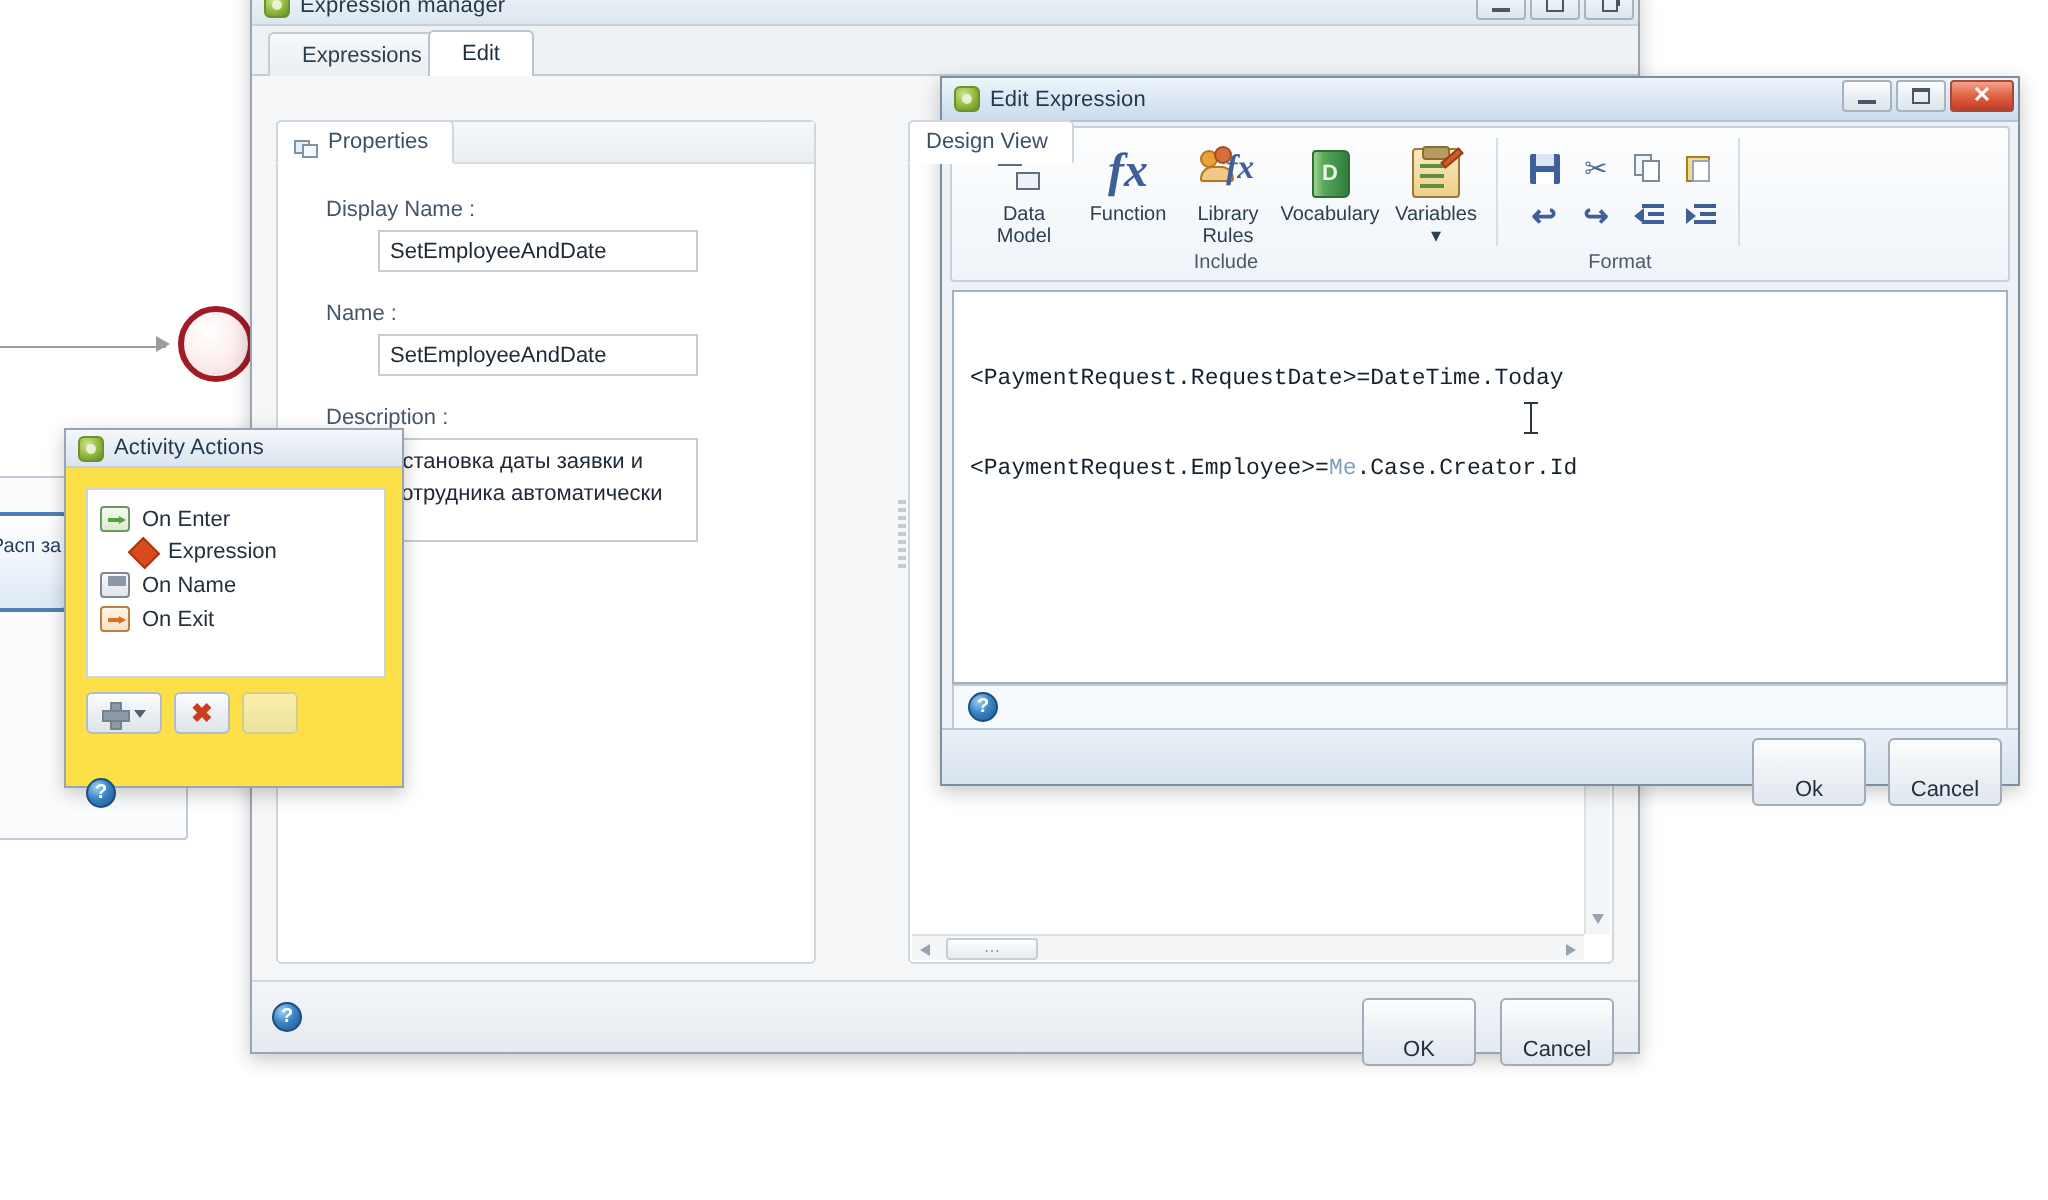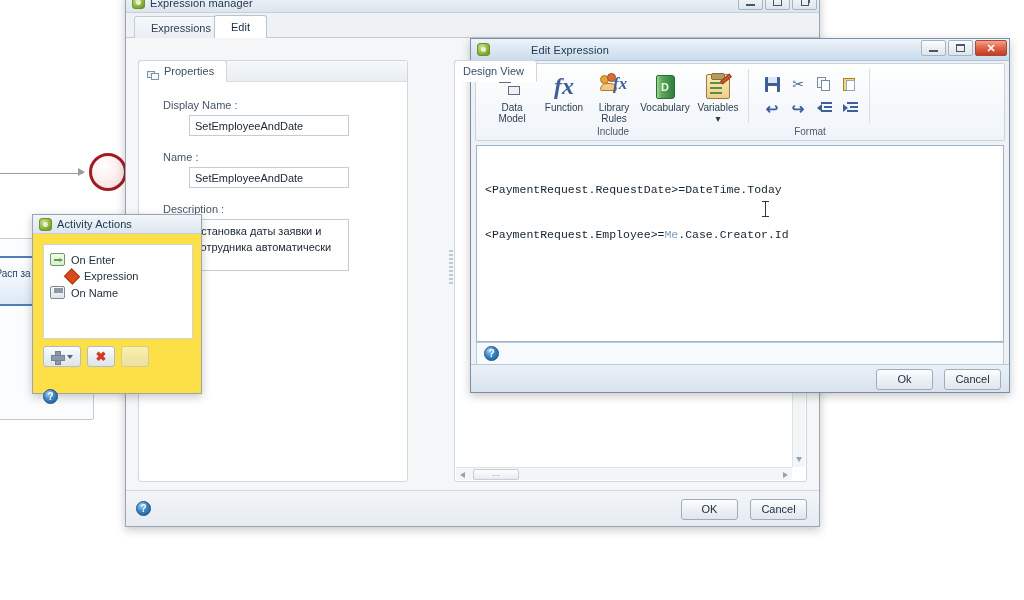--- a/index.html
+++ b/index.html
@@ -227,21 +227,21 @@
     display:block; width:4px; height:2px; margin:2px 1px; background:#c2cad2;
   }
 
   .dlg-footer {
     position:absolute; left:0; right:0; bottom:0; height:36px;
     background: linear-gradient(to bottom,#f3f5f8 0%, #e6ebf1 100%);
     border-top:1px solid #d2d9e0;
   }
   .btn {
     position:absolute;
-    height:21px; min-width:57px; padding:0 10px;
+    height:21px; min-width:57px; padding:16px 10px;
     border:1px solid #9fadbb; border-radius:3px;
     background: linear-gradient(to bottom,#fdfefe 0%, #eef2f6 45%, #e0e7ee 100%);
     font-size:11px; color:#21303f; line-height:19px; text-align:center;
   }
   .help-ico {
     position:absolute; width:15px; height:15px; border-radius:50%;
     background: radial-gradient(circle at 34% 28%, #9fd0f2 0%, #3b86c4 45%, #1d558c 100%);
     border:1px solid #1b4d80;
     color:#ffffff; font-size:10px; font-weight:bold; line-height:13px; text-align:center;
   }
@@ -299,21 +299,20 @@
   .ico-plus::after{ left:0; top:4px; width:12px; height:4px; }
   .ico-x { font-size:13px; color:#cf3b1d; font-weight:bold; line-height:11px; }
   .caret-dn { width:0;height:0;border-left:3px solid transparent;border-right:3px solid transparent;border-top:4px solid #55626f;}
 
   
   #editExpression { left:470px; top:38px; width:540px; height:355px; background:#eef2f7; border:1px solid #7b8ea3;}
   #editExpression .titlebar {
     height:22px;
     background: linear-gradient(to bottom,#eef5fb 0%, #dce8f4 48%, #cbdcec 100%);
     border-bottom:1px solid #aec3d7;
-    gap:36px;
   }
   .ribbon {
     position:absolute; left:4px; top:24px; right:4px; height:78px;
     background: linear-gradient(to bottom,#fdfefe 0%, #f0f4f9 100%);
     border:1px solid #c6d3df; border-radius:2px;
   }
   .rgroup { position:absolute; top:2px; bottom:2px; }
   .rgroup-label {
     position:absolute; bottom:1px; left:0; right:0; text-align:center;
     font-size:10px; color:#4a5a6b;
@@ -547,20 +546,24 @@
           <span>On Enter</span>
         </div>
         <div class="aa-item sub">
           <span class="ico-expr"></span>
           <span>Expression</span>
         </div>
         <div class="aa-item">
           <span class="ico-onsave"></span>
           <span>On Name</span>
         </div>
+        <div class="aa-item">
+          <span class="ico-onexit"></span>
+          <span>On Exit</span>
+        </div>
       </div>
 
       <div class="aa-toolbar">
         <div class="tb-btn" style="left:0; width:38px;">
           <span class="ico-plus"></span>
           <span class="caret-dn" style="margin-left:4px;"></span>
         </div>
         <div class="tb-btn" style="left:44px; width:28px;">
           <span class="ico-x">✖</span>
         </div>

